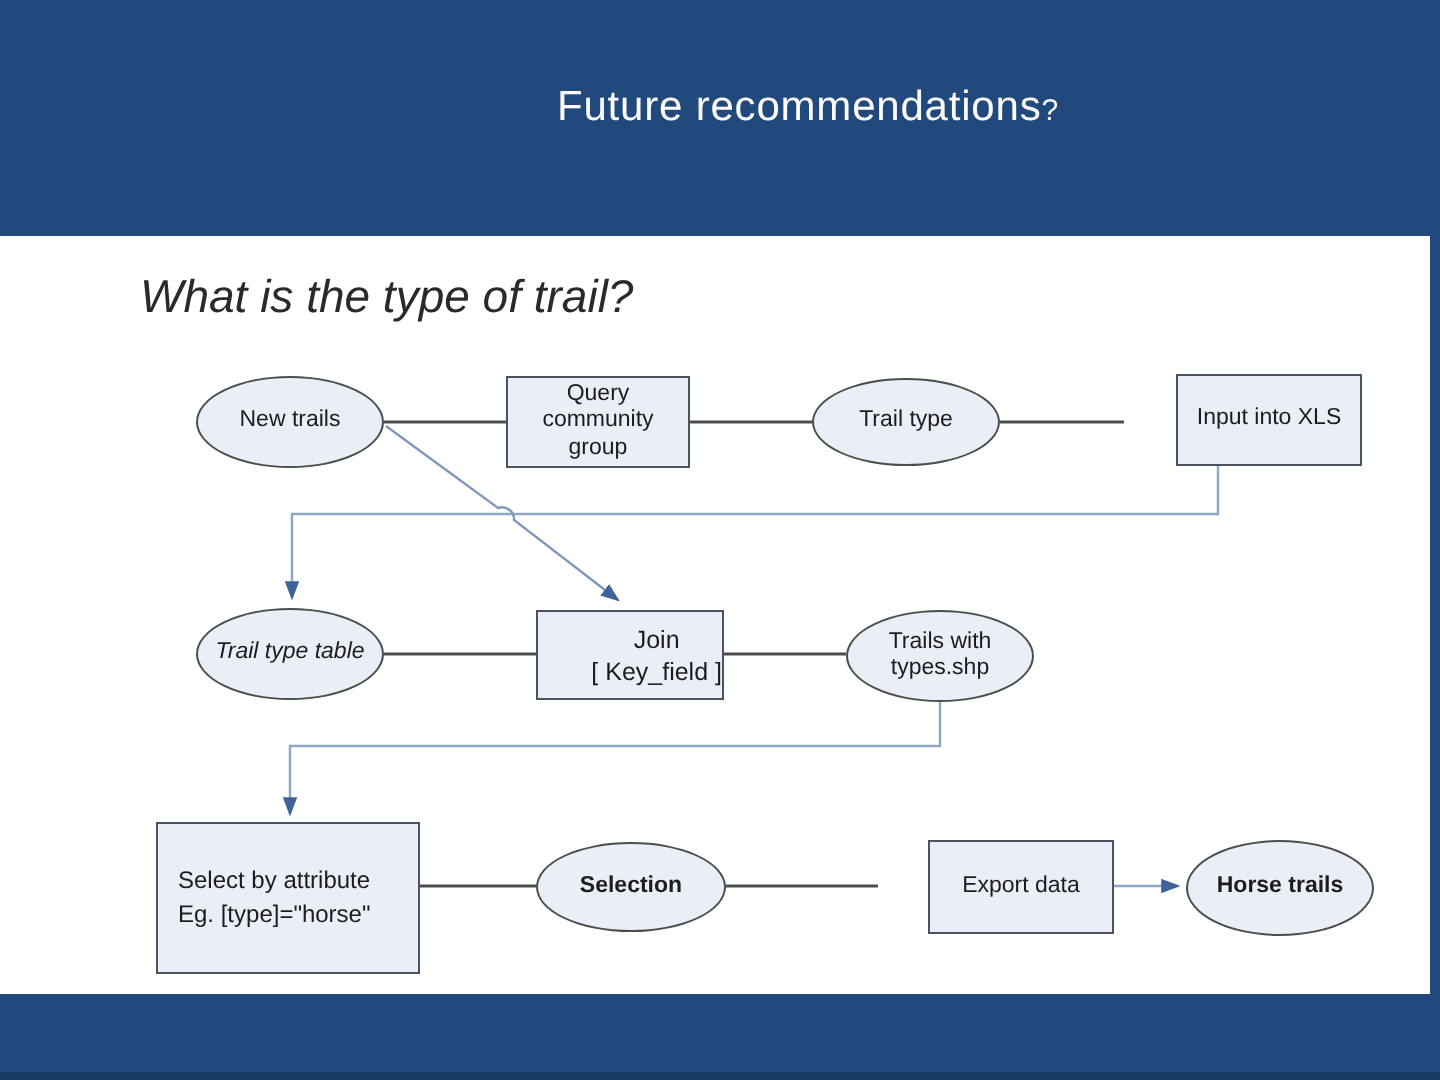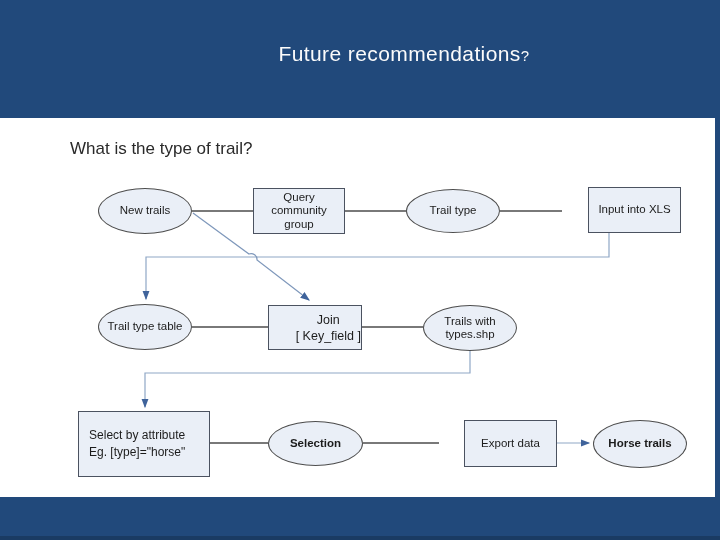--- a/index.html
+++ b/index.html
@@ -31,21 +31,21 @@
   .bottom-strip{
     position:absolute;left:0;bottom:0;width:720px;height:4px;
     background:#1a3b63;
   }
   .content-panel{
     position:absolute;left:0;top:118px;width:715px;height:379px;
     background:var(--panel-background);
   }
   .diagram-heading{
     position:absolute;left:70px;top:135px;
-    color:var(--heading-text);font-size:17px;line-height:27px;
+    color:var(--heading-text);font-size:23px;line-height:27px;font-style:italic;
   }
   .connector-layer{position:absolute;left:0;top:0;width:720px;height:540px;z-index:1;}
   .node{
     position:absolute;z-index:2;box-sizing:border-box;
     display:flex;align-items:center;justify-content:center;
     background:var(--node-fill);
     color:var(--node-text);
     font-size:11.5px;line-height:13.5px;text-align:center;
     white-space:pre-line;
   }
@@ -91,29 +91,29 @@
   <div class="node ellipse" style="left:98px;top:188px;width:94px;height:46px;text-align:right;"><span>New trails</span></div>
 
   <div class="node rect" style="left:253px;top:188px;width:92px;height:46px;"><span>Query
 community
 group</span></div>
 
   <div class="node ellipse" style="left:406px;top:189px;width:94px;height:44px;"><span>Trail type</span></div>
 
   <div class="node rect" style="left:562px;top:187px;width:93px;height:46px;margin-left:26px;"><span>Input into XLS</span></div>
 
-  <div class="node ellipse" style="left:98px;top:304px;width:94px;height:46px;"><span>Trail type table</span></div>
+  <div class="node ellipse" style="left:98px;top:304px;width:94px;height:46px;font-style:italic;"><span>Trail type table</span></div>
 
   <div class="node rect" style="left:268px;top:305px;width:94px;height:45px;font-size:12.5px;line-height:16px;justify-content:flex-end;"><span>Join
 [ Key_field ]</span></div>
 
   <div class="node ellipse" style="left:423px;top:305px;width:94px;height:46px;"><span>Trails with
 types.shp</span></div>
 
-  <div class="node rect left-align" style="left:78px;top:411px;width:132px;height:66px;text-align:center;"><span>Select by attribute
+  <div class="node rect left-align" style="left:78px;top:411px;width:132px;height:76px;"><span>Select by attribute
 Eg. [type]="horse"</span></div>
 
   <div class="node ellipse" style="left:268px;top:421px;width:95px;height:45px;font-weight:bold;"><span>Selection</span></div>
 
   <div class="node rect" style="left:464px;top:420px;width:93px;height:47px;"><span>Export data</span></div>
 
   <div class="node ellipse" style="left:593px;top:420px;width:94px;height:48px;font-weight:bold;"><span>Horse trails</span></div>
 
   <div class="bottom-strip"></div>
 </div>

